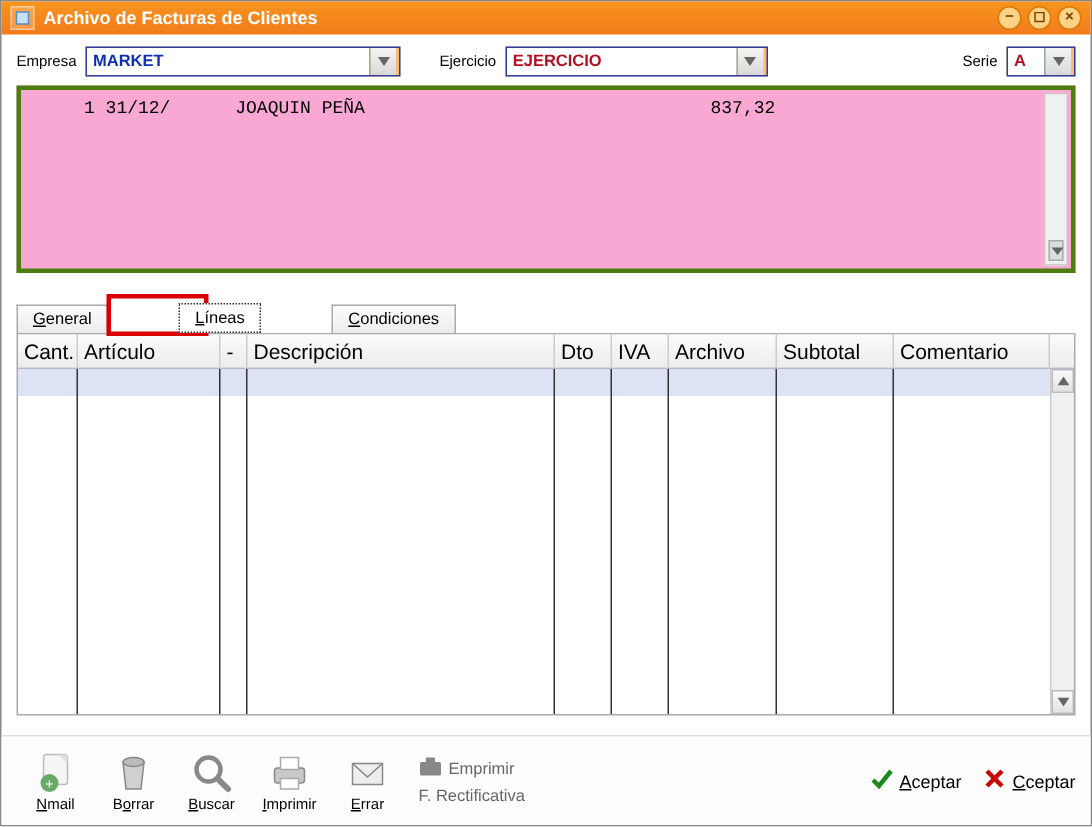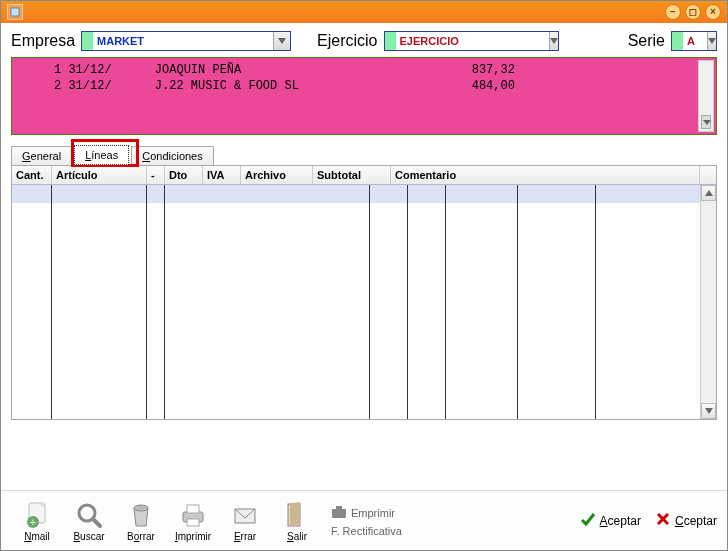--- a/index.html
+++ b/index.html
@@ -53,29 +53,28 @@
     color: #7a4200;
     line-height: 1;
     cursor: pointer;
   }
   .filter-row {
     display: flex;
     align-items: center;
     padding: 8px 10px 6px 10px;
     gap: 6px;
   }
-  .filter-row label { font-size: 16px; }
+  .filter-row label { font-size: 10px; }
   .combo {
     display: inline-flex;
     align-items: center;
     border: 1px solid #2c3e9e;
-    background: #86efac;
+    background: #fdba74;
     height: 20px;
     position: relative;
-    padding-left: 11px;
   }
   .combo input {
     border: none;
     height: 18px;
     padding: 0 4px;
     font-size: 11px;
     outline: none;
     color: #b01020;
     font-weight: bold;
   }
@@ -85,23 +84,23 @@
     background: linear-gradient(#f4f4f4,#d9d9d9);
     border-left: 1px solid #9aa;
     display: flex;
     align-items: center;
     justify-content: center;
     cursor: pointer;
   }
   .combo .combo-btn svg { pointer-events:none; }
   .listing {
     margin: 0 10px;
-    border: 1px solid #4d7c0f;
-    height: 78px;
-    background: #ec4899;
+    border: 3px solid #4d7c0f;
+    height: 125px;
+    background: #f9a8d4;
     font-family: "Courier New", monospace;
     font-size: 12px;
     padding: 4px 6px;
     position: relative;
     overflow: hidden;
   }
   .listing .row { white-space: pre; padding: 0; line-height: 16px; }
   .listing .scroll {
     position: absolute;
     top: 2px; right: 2px; bottom: 2px;
@@ -111,23 +110,24 @@
   }
   .listing .scroll .thumb {
     position: absolute;
     bottom: 2px; left: 2px; right: 2px;
     height: 14px;
     background: #ddd;
     border: 1px solid #aaa;
   }
   .tabs {
     display: flex;
-    margin: 10px 10px 0 10px;
+    margin: 20px 10px 0 10px;
     position: relative;
     align-items: flex-end;
+    gap: 45px;
   }
   .tab {
     padding: 3px 10px;
     border: 1px solid #aaa;
     border-bottom: none;
     background: linear-gradient(#fcfcfc,#ececec);
     font-size: 11px;
     cursor: pointer;
     margin-right: 0;
     position: relative;
@@ -148,22 +148,21 @@
     border-top: 1px solid #aaa;
     height: 255px;
     display: flex;
     flex-direction: column;
     background: #fff;
   }
   .grid-head {
     display: flex;
     background: linear-gradient(#fbfbfb,#ececec);
     border-bottom: 1px solid #b7b7cc;
-    font-size: 11px;
-    font-weight: bold;
+    font-size: 14px;
   }
   .gh {
     border-right: 1px solid #ccc;
     padding: 3px 4px;
     white-space: nowrap;
     overflow: hidden;
   }
   .grid-body {
     flex: 1;
     display: flex;
@@ -247,20 +246,21 @@
 <body>
 
 <div class="window">
 
   <div class="titlebar">
     <div class="app-icon">
       <svg width="10" height="10">
           <rect x="1" y="1" width="8" height="8" fill="#c7e0f4" stroke="#5a8bbf"></rect>
         </svg>
     </div>
+    <span>Archivo de Facturas de Clientes</span>
     <div class="spacer"></div>
     <div class="title-btn">−</div>
     <div class="title-btn">◻</div>
     <div class="title-btn">×</div>
   </div>
 
   <div class="filter-row">
     <label>Empresa</label>
     <div class="combo blue" style="width:210px">
       <input style="width: 188px;" value="MARKET">
@@ -287,21 +287,20 @@
       <div class="combo-btn">
         <svg width="8" height="6">
             <polygon points="0,0 8,0 4,6" fill="#666"></polygon>
           </svg>
       </div>
     </div>
   </div>
 
   <div class="listing">
     <div class="row" id="lr0">     1 31/12/      JOAQUIN PEÑA                                837,32</div>
-    <div class="row" id="lr1">     2 31/12/      J.22 MUSIC &amp; FOOD SL                        484,00</div>
     <div class="scroll">
       <div class="thumb">
         <svg width="10" height="10" style="display:block;margin:1px auto">
             <polygon points="1,3 9,3 5,8" fill="#666"></polygon>
           </svg>
       </div>
     </div>
   </div>
 
   <div class="tabs">
@@ -315,20 +314,21 @@
       <span class="underline">C</span><span id="tc">ondiciones</span>
     </div>
     <div class="highlight-box" style="left:60px; top:-6px; width:68px; height:28px;"></div>
   </div>
 
   <div class="grid-wrap">
     <div class="grid-head">
       <div class="gh" style="width:40px">Cant.</div>
       <div class="gh" style="width:95px">Artículo</div>
       <div class="gh" style="width:18px">-</div>
+      <div class="gh" style="width:205px">Descripción</div>
       <div class="gh" style="width:38px">Dto</div>
       <div class="gh" style="width:38px">IVA</div>
       <div class="gh" style="width:72px">Archivo</div>
       <div class="gh" style="width:78px">Subtotal</div>
       <div class="gh" style="flex:1">Comentario</div>
       <div class="gh" style="width:16px;border-right:none"></div>
     </div>
     <div class="grid-body">
       <div class="sel-band"></div>
       <div class="grid-cols">
@@ -365,62 +365,53 @@
             <polygon points="17,3 23,3 23,9" fill="#ddd"></polygon>
             <circle cx="11" cy="22" r="6" fill="#6a6"></circle>
             <text x="11" y="26" font-size="10" fill="#fff" text-anchor="middle">+</text>
           </svg>
       </div>
       <div class="lbl"><span class="underline">N</span><span id="tb_n">mail</span></div>
     </div>
     <div class="tool">
       <div class="ic">
         <svg width="30" height="30">
-            <circle cx="13" cy="13" r="8" fill="none" stroke="#888" stroke-width="3"></circle>
-            <line x1="19" y1="19" x2="26" y2="26" stroke="#888" stroke-width="4" stroke-linecap="round"></line>
-          </svg>
-      </div>
-      <div class="lbl"><span class="underline">B</span><span id="tb_b">uscar</span></div>
+            <path d="M8 8 L22 8 L20 26 L10 26 Z" fill="#d0d0d0" stroke="#888"></path>
+            <ellipse cx="15" cy="8" rx="7" ry="3" fill="#bcbcbc" stroke="#888"></ellipse>
+          </svg>
+      </div>
+      <div class="lbl"><span id="tb_bo0">B</span><span class="underline">o</span><span id="tb_bo1">rrar</span></div>
     </div>
     <div class="tool">
       <div class="ic">
         <svg width="30" height="30">
-            <path d="M8 8 L22 8 L20 26 L10 26 Z" fill="#d0d0d0" stroke="#888"></path>
-            <ellipse cx="15" cy="8" rx="7" ry="3" fill="#bcbcbc" stroke="#888"></ellipse>
-          </svg>
-      </div>
-      <div class="lbl"><span id="tb_bo0">B</span><span class="underline">o</span><span id="tb_bo1">rrar</span></div>
+            <circle cx="13" cy="13" r="8" fill="none" stroke="#888" stroke-width="3"></circle>
+            <line x1="19" y1="19" x2="26" y2="26" stroke="#888" stroke-width="4" stroke-linecap="round"></line>
+          </svg>
+      </div>
+      <div class="lbl"><span class="underline">B</span><span id="tb_b">uscar</span></div>
     </div>
     <div class="tool">
       <div class="ic">
         <svg width="30" height="30">
             <rect x="5" y="12" width="20" height="10" rx="2" fill="#c9c9c9" stroke="#888"></rect>
             <rect x="9" y="5" width="12" height="8" fill="#fff" stroke="#aaa"></rect>
             <rect x="9" y="19" width="12" height="7" fill="#fff" stroke="#aaa"></rect>
           </svg>
       </div>
       <div class="lbl"><span class="underline">I</span><span id="tb_i">mprimir</span></div>
     </div>
     <div class="tool">
       <div class="ic">
         <svg width="30" height="30">
             <rect x="5" y="9" width="20" height="14" fill="#eee" stroke="#888"></rect>
             <polyline points="5,9 15,18 25,9" fill="none" stroke="#888"></polyline>
           </svg>
       </div>
       <div class="lbl"><span class="underline">E</span><span id="tb_e">rrar</span></div>
-    </div>
-    <div class="tool">
-      <div class="ic">
-        <svg width="30" height="30">
-            <rect x="6" y="4" width="12" height="22" fill="#e6d7b8" stroke="#a78"></rect>
-            <rect x="8" y="4" width="10" height="22" fill="#c9b78f" transform="skewY(-6)"></rect>
-          </svg>
-      </div>
-      <div class="lbl"><span class="underline">S</span><span id="tb_s">alir</span></div>
     </div>
 
     <div class="side-btns">
       <div class="sb">
         <span>
           <svg width="16" height="14">
               <rect x="1" y="4" width="14" height="9" rx="1" fill="#888"></rect>
               <rect x="5" y="1" width="6" height="3" fill="#888"></rect>
             </svg>
         </span>

